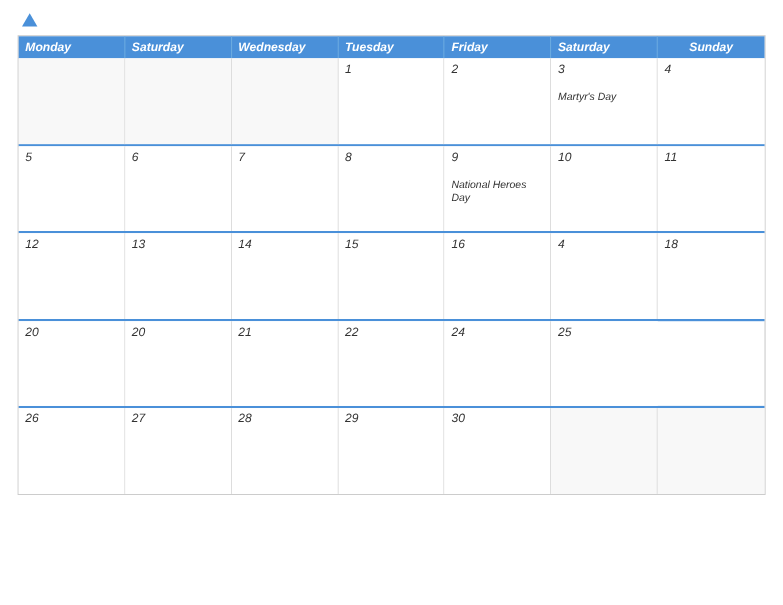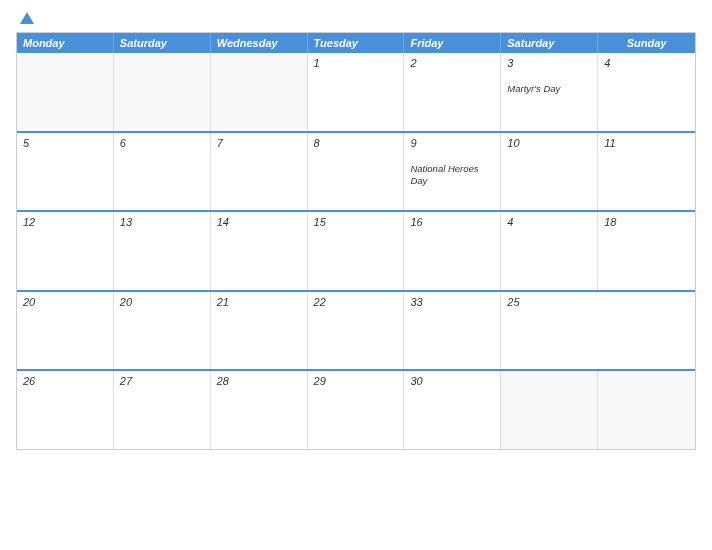--- a/index.html
+++ b/index.html
@@ -253,21 +253,21 @@
           <div class="day-cell">
             <span class="day-number">20</span>
           </div>
           <div class="day-cell">
             <span class="day-number">21</span>
           </div>
           <div class="day-cell">
             <span class="day-number">22</span>
           </div>
           <div class="day-cell">
-            <span class="day-number">33</span>
+            <span class="day-number">24</span>
           </div>
           <div class="day-cell">
             <span class="day-number">25</span>
           </div>
         </div>
         <div class="week">
           <div class="day-cell">
             <span class="day-number">26</span>
           </div>
           <div class="day-cell">

